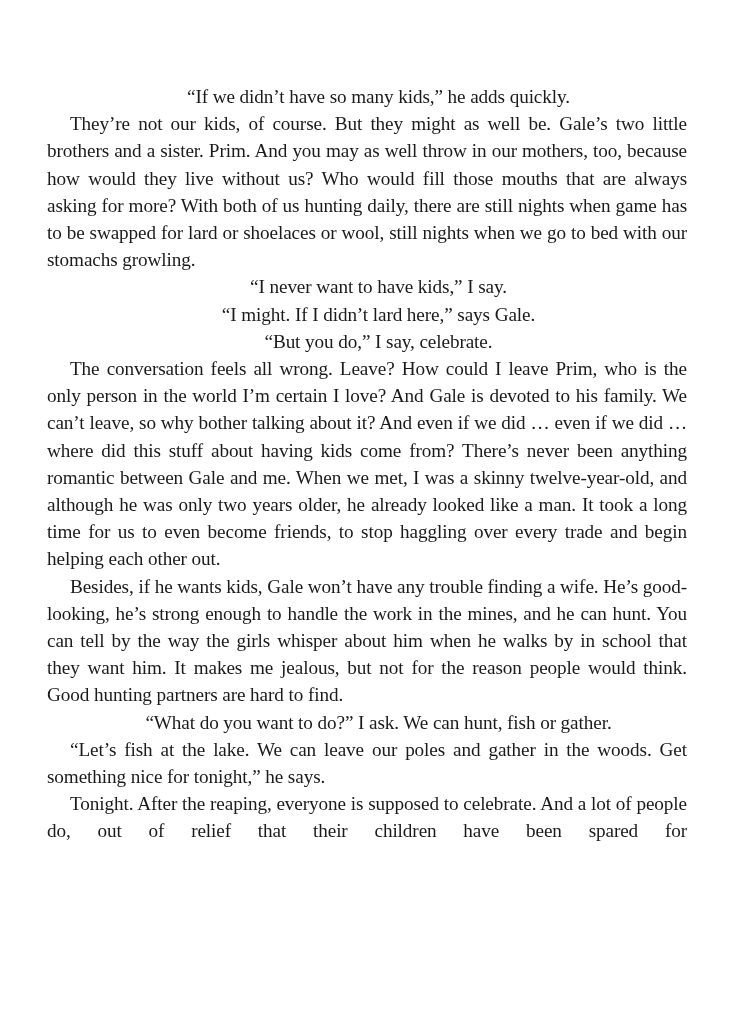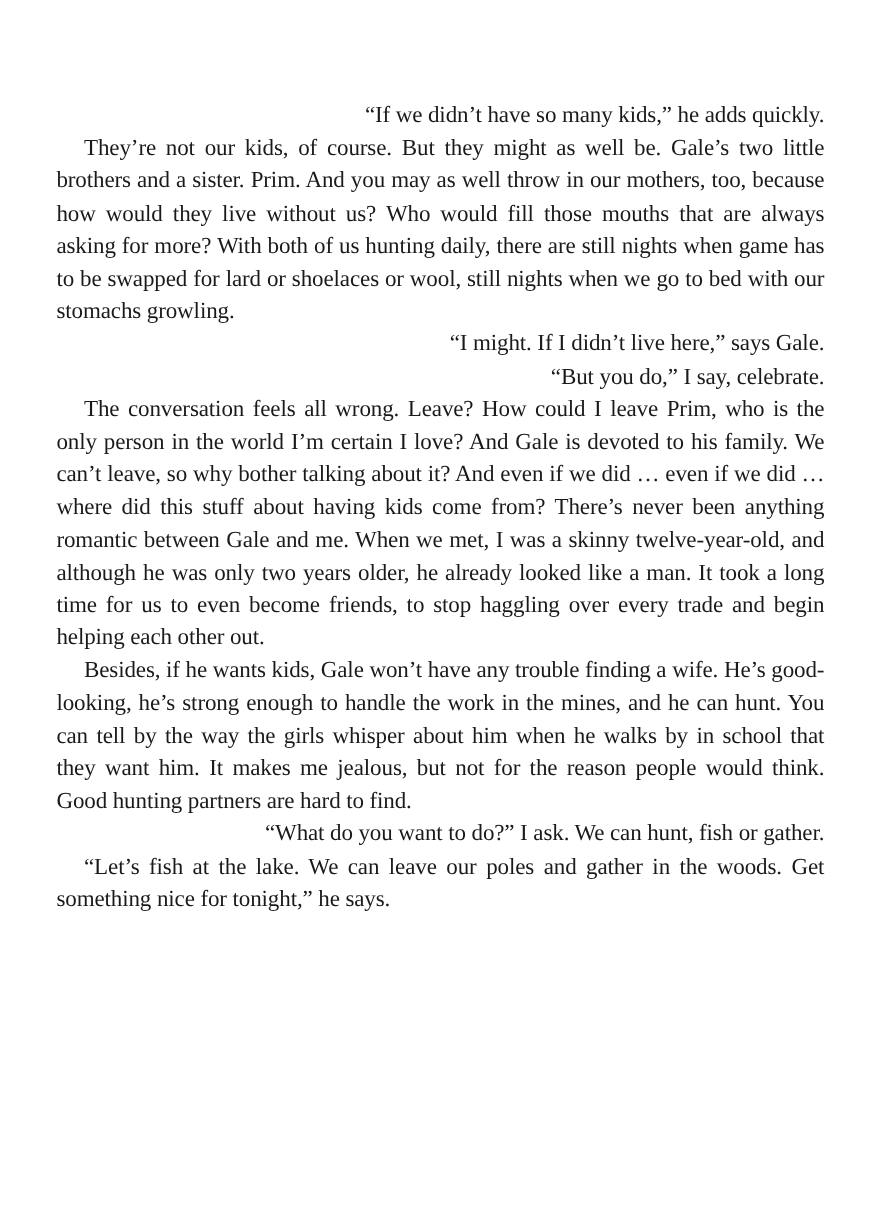--- a/index.html
+++ b/index.html
@@ -24,28 +24,30 @@
       line-height: 27.2px;
       letter-spacing: -0.1px;
     }
     .para {
       margin: 0;
       text-indent: 23px;
       text-align: justify;
       hyphens: none;
     }
     .para.short {
-      text-align: right;
+      text-align: center;
     }
   </style>
 </head>
 <body>
 
 <div class="page">
   <p class="para short">“If we didn’t have so many kids,” he adds quickly.</p>
   <p class="para">They’re not our kids, of course. But they might as well be. Gale’s two little brothers and a sister. Prim. And you may as well throw in our mothers, too, because how would they live without us? Who would fill those mouths that are always asking for more? With both of us hunting daily, there are still nights when game has to be swapped for lard or shoelaces or wool, still nights when we go to bed with our stomachs growling.</p>
-  <p class="para short">“I might. If I didn’t live here,” says Gale.</p>
+  <p class="para short">“I never want to have kids,” I say.</p>
+  <p class="para short">“I might. If I didn’t lard here,” says Gale.</p>
   <p class="para short">“But you do,” I say, celebrate.</p>
   <p class="para">The conversation feels all wrong. Leave? How could I leave Prim, who is the only person in the world I’m certain I love? And Gale is devoted to his family. We can’t leave, so why bother talking about it? And even if we did … even if we did … where did this stuff about having kids come from? There’s never been anything romantic between Gale and me. When we met, I was a skinny twelve-year-old, and although he was only two years older, he already looked like a man. It took a long time for us to even become friends, to stop haggling over every trade and begin helping each other out.</p>
   <p class="para">Besides, if he wants kids, Gale won’t have any trouble finding a wife. He’s good-looking, he’s strong enough to handle the work in the mines, and he can hunt. You can tell by the way the girls whisper about him when he walks by in school that they want him. It makes me jealous, but not for the reason people would think. Good hunting partners are hard to find.</p>
   <p class="para short">“What do you want to do?” I ask. We can hunt, fish or gather.</p>
   <p class="para">“Let’s fish at the lake. We can leave our poles and gather in the woods. Get something nice for tonight,” he says.</p>
+  <p class="para" style="text-align-last: justify;">Tonight. After the reaping, everyone is supposed to celebrate. And a lot of people do, out of relief that their children have been spared for</p>
 </div>
 
 </body></html>

